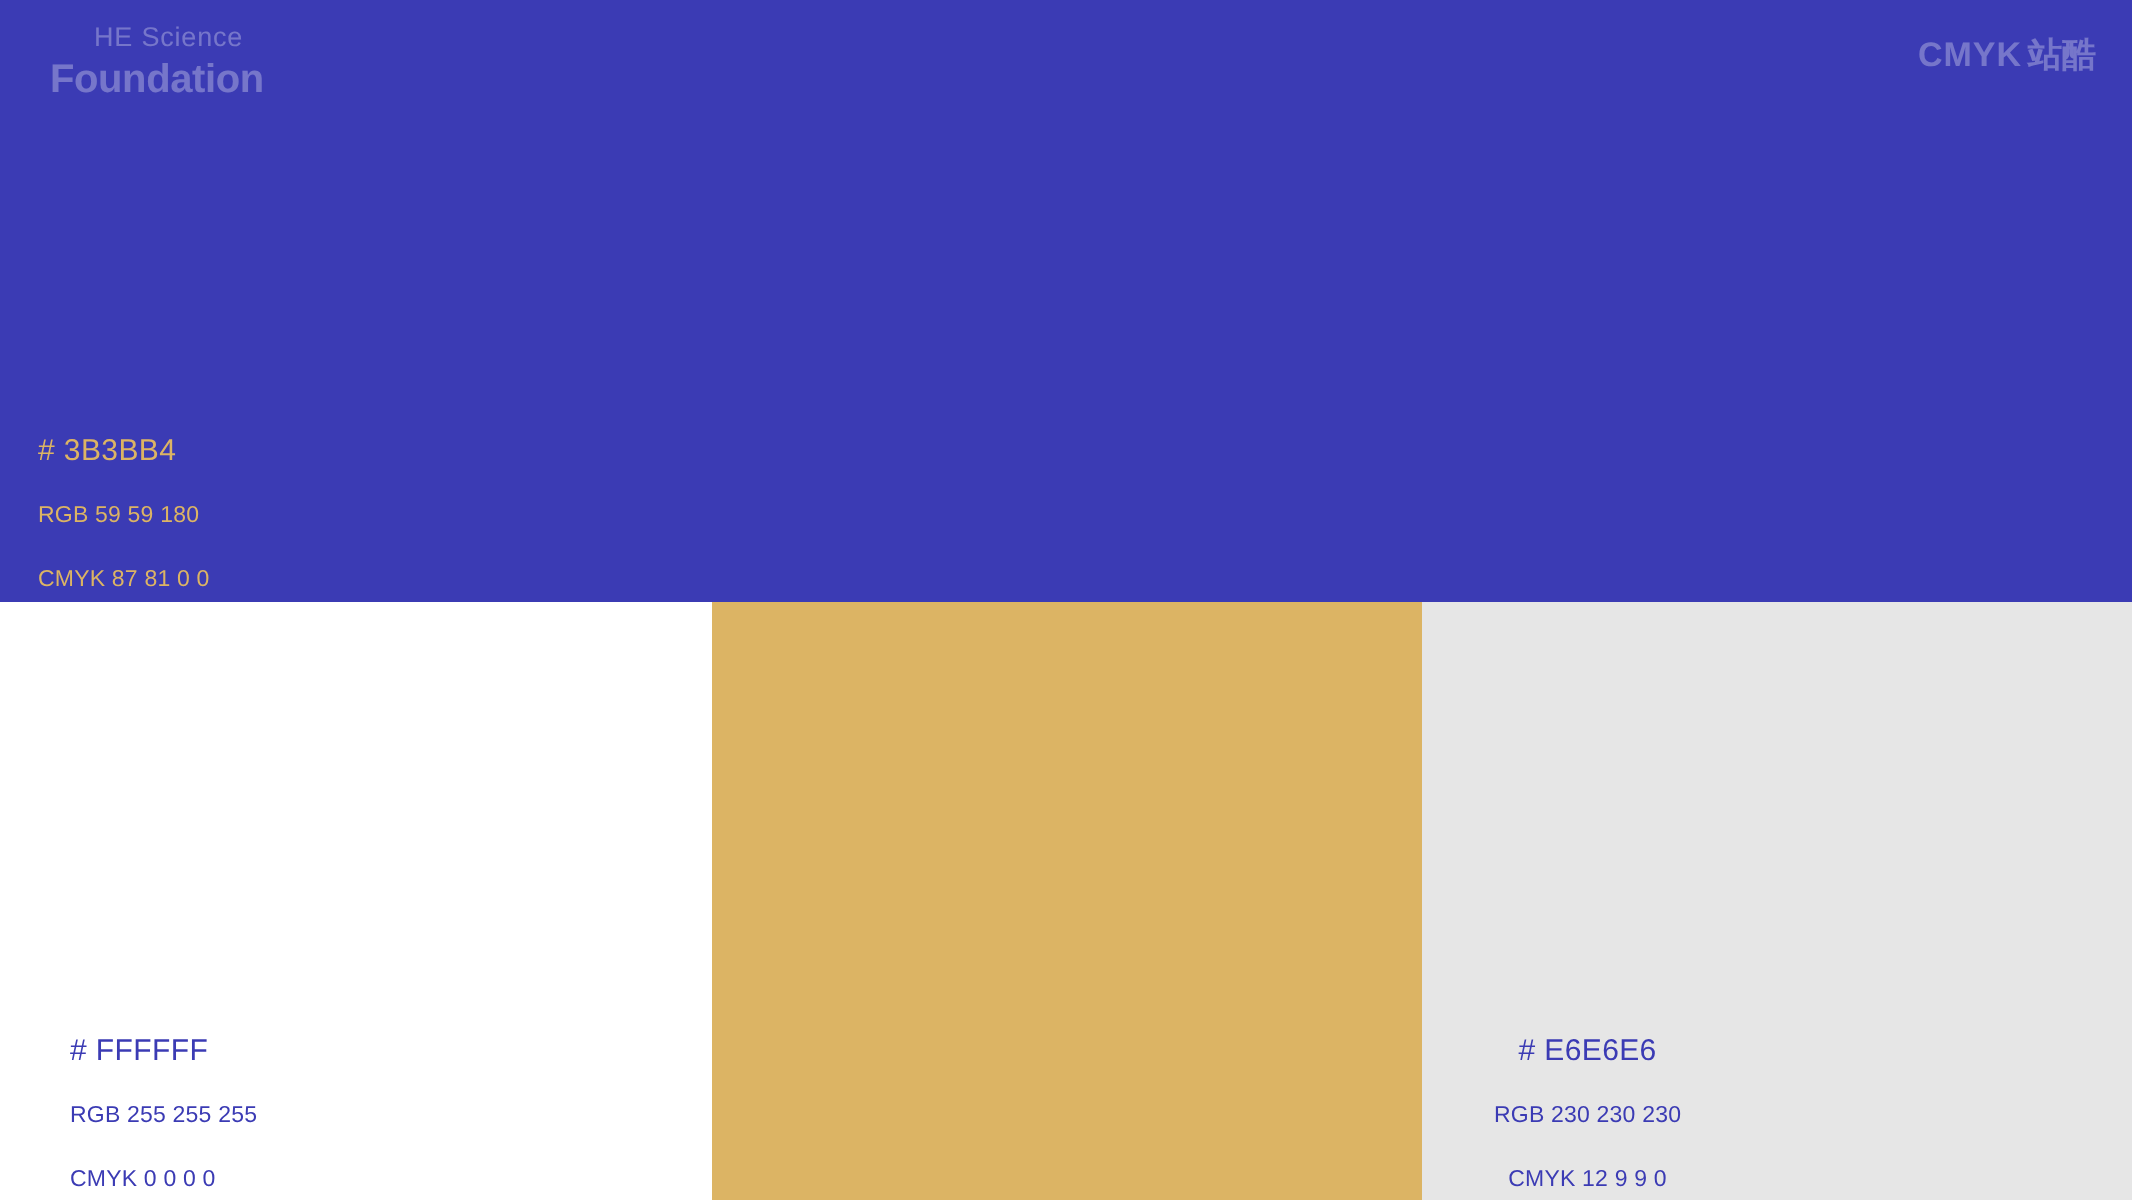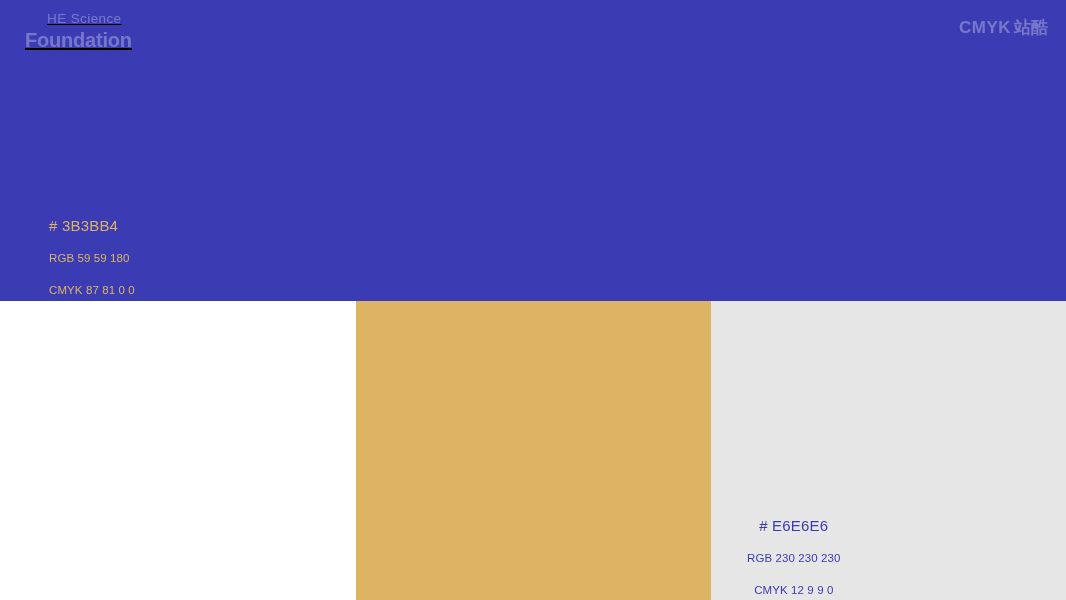--- a/index.html
+++ b/index.html
@@ -32,21 +32,20 @@
     background: #3b3bb4;
   }
 
   
   .brand {
     position: absolute;
     left: 25px;
     top: 12px;
     line-height: 1;
     user-select: none;
-    text-decoration: underline;
   }
   .brand-line1 {
     display: block;
     margin-left: 22px;
     font-size: 13.5px;
     font-weight: 400;
     letter-spacing: 0.4px;
     color: rgba(255, 255, 255, 0.30);
   }
   .brand-line2 {
@@ -94,21 +93,21 @@
     display: block;
     margin-top: 20px;
     font-size: 11.5px;
     font-weight: 400;
     letter-spacing: 0.1px;
     white-space: nowrap;
   }
 
   
   .caption-blue {
-    left: 49px;
+    left: 19px;
     top: 218px;
     color: #dcb464;
   }
 
   
   .swatch {
     position: absolute;
     top: 301px;
     height: 299px;
   }
@@ -162,20 +161,25 @@
   <div class="caption caption-blue">
     <span class="cap-hex"># 3B3BB4</span>
     <span class="cap-rgb">RGB 59 59 180</span>
     <span class="cap-cmyk">CMYK 87 81 0 0</span>
   </div>
 
   <div class="swatch swatch-white"></div>
   <div class="swatch swatch-gold"></div>
   <div class="swatch swatch-gray"></div>
 
+  <div class="caption caption-white">
+    <span class="cap-hex"># FFFFFF</span>
+    <span class="cap-rgb">RGB 255 255 255</span>
+    <span class="cap-cmyk">CMYK 0 0 0 0</span>
+  </div>
 
 
   <div class="caption caption-gray">
     <span class="cap-hex"># E6E6E6</span>
     <span class="cap-rgb">RGB 230 230 230</span>
     <span class="cap-cmyk">CMYK 12 9 9 0</span>
   </div>
 
 </div>
 

